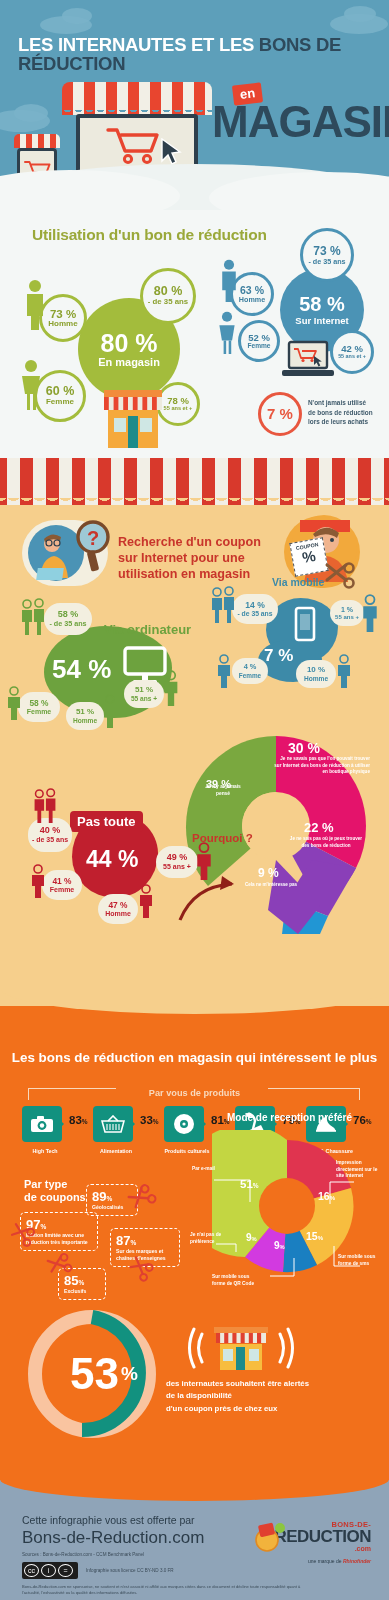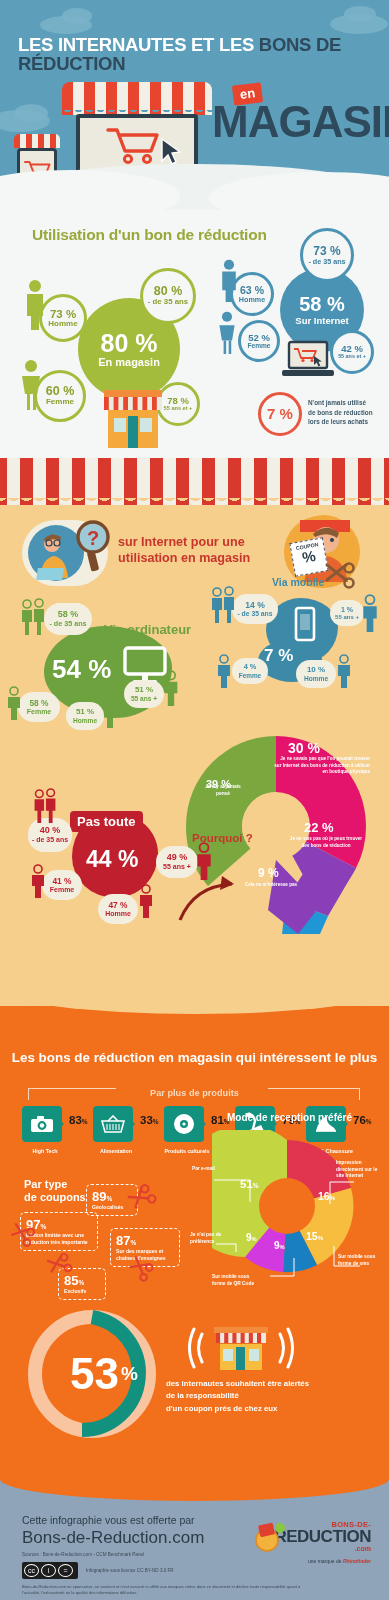--- a/index.html
+++ b/index.html
@@ -305,20 +305,21 @@
       <path d="M14 54 q2-20 14-22 q12 2 14 22z" fill="#f2a93c"></path>
       <rect x="18" y="44" width="26" height="12" fill="#8fd0e0" transform="skewX(-8)"></rect>
     </svg>
     <svg style="position:absolute;left:72px;top:62px;width:42px;height:52px;" viewBox="0 0 42 52">
       <circle cx="21" cy="17" r="15" fill="#9ec9d6" stroke="#7a4a2a" stroke-width="3.4"></circle>
       <text x="21" y="25" font-size="20" font-weight="bold" fill="#c8352b" text-anchor="middle" font-family="Liberation Sans, sans-serif">?</text>
       <rect x="17" y="31" width="8" height="20" rx="2" fill="#7a4a2a" transform="rotate(-14 21 41)"></rect>
     </svg>
 
     <div class="sec2-head">
+      <div>Recherche d'un coupon</div>
       <div>sur Internet pour une</div>
       <div>utilisation en magasin</div>
     </div>
 
     <div class="circ-ill" style="left:284px;top:58px;width:76px;height:72px;background:#f2a93c;border-radius:38px;"></div>
     <svg style="position:absolute;left:288px;top:56px;width:70px;height:70px;" viewBox="0 0 70 70">
       <circle cx="36" cy="34" r="33" fill="#f2a93c"></circle>
       <path d="M12 6 h50 v12 h-50z" fill="#e8452f"></path>
       <circle cx="38" cy="26" r="13" fill="#f0b48e"></circle>
       <path d="M25 20 q13-12 26-1 l-2 5 q-10-7-22-1z" fill="#8a5a35"></path>
@@ -492,21 +493,21 @@
       <circle cx="10" cy="5" r="4" fill="none" stroke="#c01f2e" stroke-width="1.6"></circle>
         <path d="M4 11 h12 v11 h-3 v12 h-6 V22 H4z" fill="#c01f2e"></path>
     </svg>
   </div>
 
   <div class="sec3">
     <div class="sec3-top"></div>
     <div class="sec3-title">Les bons de réduction en magasin qui intéressent le plus</div>
 
     <div style="position:absolute;top:76px;left:0;width:389px;text-align:center;">
-      <span class="sub-rule" style="position:relative;">Par plus de produits</span>
+      <span class="sub-rule" style="position:relative;">Par vous de produits</span>
     </div>
     <div style="position:absolute;top:82px;left:28px;width:88px;height:1px;background:#f8d9bd;"></div>
     <div style="position:absolute;top:82px;left:268px;width:92px;height:1px;background:#f8d9bd;"></div>
     <div style="position:absolute;top:82px;left:28px;width:1px;height:12px;background:#f8d9bd;"></div>
     <div style="position:absolute;top:82px;left:359px;width:1px;height:12px;background:#f8d9bd;"></div>
 
     <div class="prod" style="left:22px;top:100px;">
       <div class="prod-ic">
         <svg width="22" height="16" viewBox="0 0 22 16">
             <rect x="0" y="3" width="22" height="13" rx="2" fill="#fff"></rect>
@@ -661,21 +662,21 @@
           <rect x="71" y="8" width="4.1" height="11" fill="#e04030"></rect>
       </g>
       <rect x="28" y="3" width="54" height="6" fill="#f28c3c"></rect>
       <rect x="37" y="25" width="10" height="12" fill="#cfe7e4"></rect>
         <rect x="63" y="25" width="10" height="12" fill="#cfe7e4"></rect>
       <rect x="50" y="23" width="9" height="23" fill="#1d8b8a"></rect>
     </svg>
 
     <div style="position:absolute;left:166px;top:372px;width:216px;color:#fff;font-size:7.8px;font-weight:bold;line-height:1.6;">
       <div>des internautes souhaitent être alertés</div>
-      <div>de la responsabilité</div>
+      <div>de la disponibilité</div>
       <div>d'un coupon près de chez eux</div>
     </div>
   </div>
 
   <div class="footer">
     <div class="foot-top"></div>
     <div class="foot-a">Cette infographie vous est offerte par</div>
     <div class="foot-b">Bons-de-Reduction.com</div>
     <div class="foot-src">Sources : Bons-de-Reduction.com - CCM Benchmark Panel</div>
     <div class="cc">

